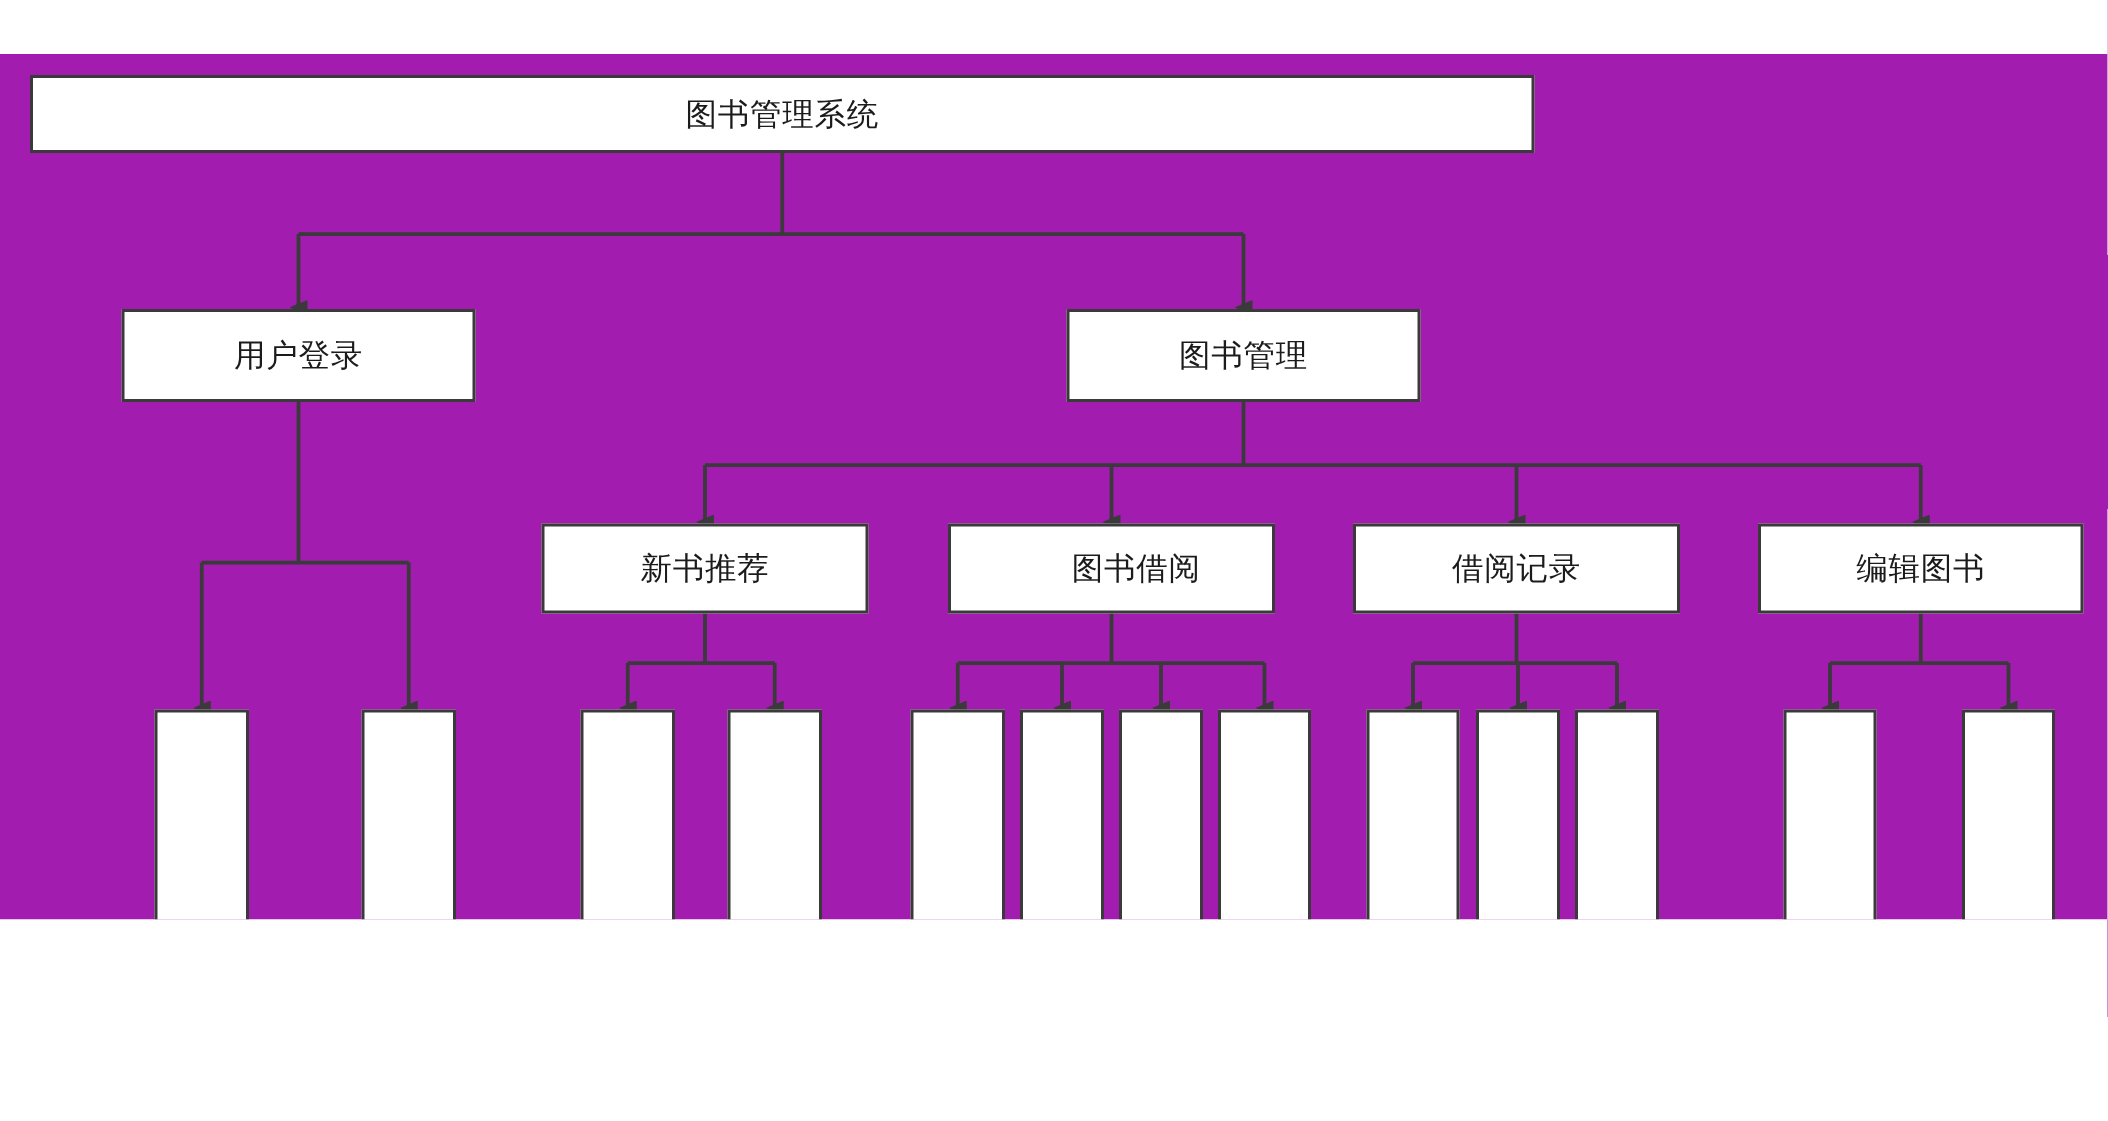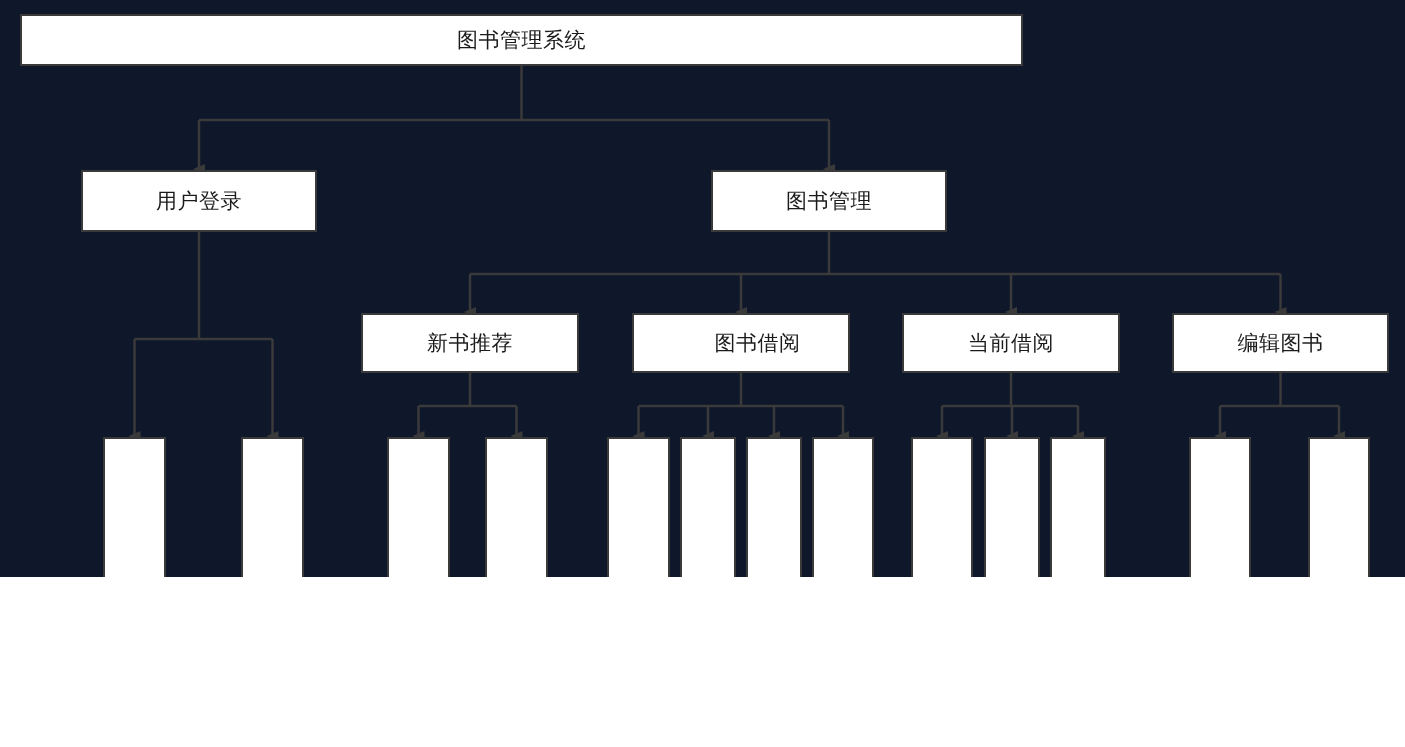--- a/index.html
+++ b/index.html
@@ -7,22 +7,23 @@
     padding: 0;
     background: #ffffff;
   }
   body {
     font-family: "DejaVu Sans", "Liberation Sans", sans-serif;
   }
   #canvas {
     position: relative;
     width: 1405px;
     height: 577px;
-    background: #0f172a;
+    background: #a21caf;
     overflow: hidden;
+    margin-top: 36px;
   }
   #wires {
     position: absolute;
     left: 0;
     top: 0;
     width: 1405px;
     height: 747px;
     pointer-events: none;
   }
   .node {
@@ -120,21 +121,21 @@
       <div class="node horiz" style="left: 711px; top: 170px; width: 236px; height: 62px; text-align: right;">
         <span class="label">图书管理</span>
       </div>
       <div class="node horiz" style="left: 361px; top: 313px; width: 218px; height: 60px;">
         <span class="label">新书推荐</span>
       </div>
       <div class="node horiz" style="left: 632px; top: 313px; width: 218px; height: 60px; padding-left: 33px;">
         <span class="label">图书借阅</span>
       </div>
       <div class="node horiz" style="left: 902px; top: 313px; width: 218px; height: 60px;">
-        <span class="label">当前借阅</span>
+        <span class="label">借阅记录</span>
       </div>
       <div class="node horiz" style="left: 1172px; top: 313px; width: 217px; height: 60px;">
         <span class="label">编辑图书</span>
       </div>
       <div class="node vert" style="left: 103px; top: 437px; width: 63px; height: 298px;">
         <span class="label">用户登录</span>
       </div>
       <div class="node vert" style="left: 241px; top: 437px; width: 63px; height: 298px;">
         <span class="label">注销登录</span>
       </div>

